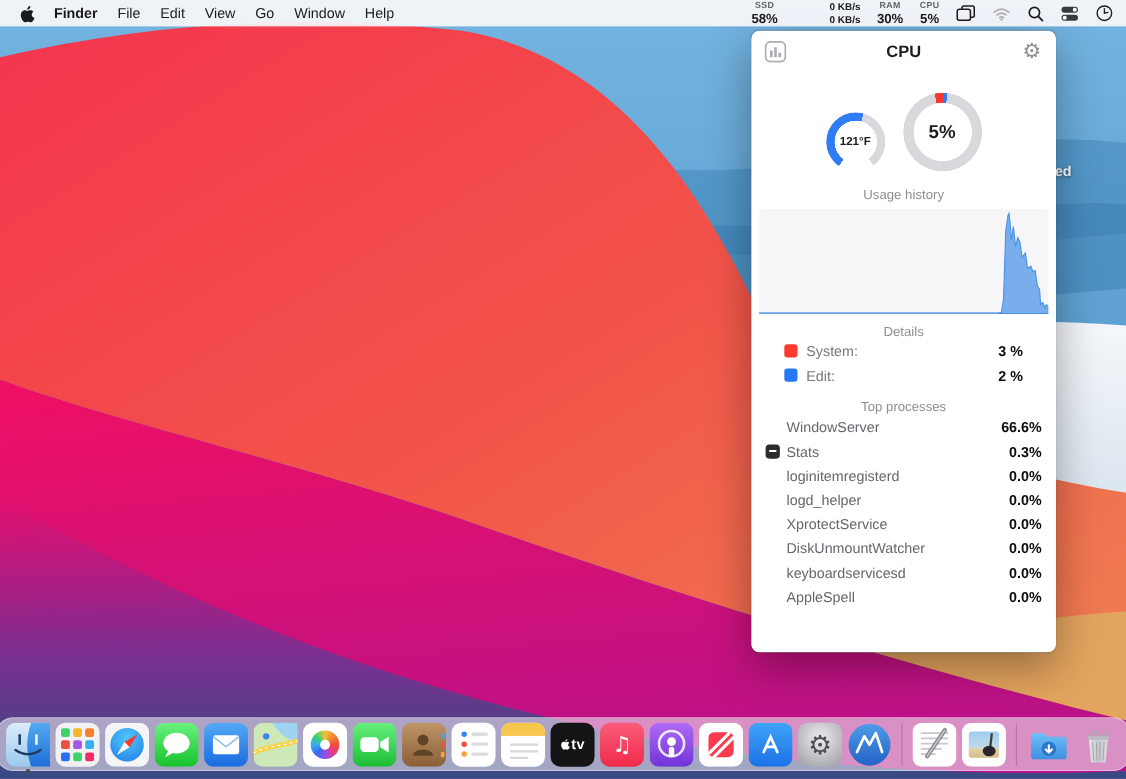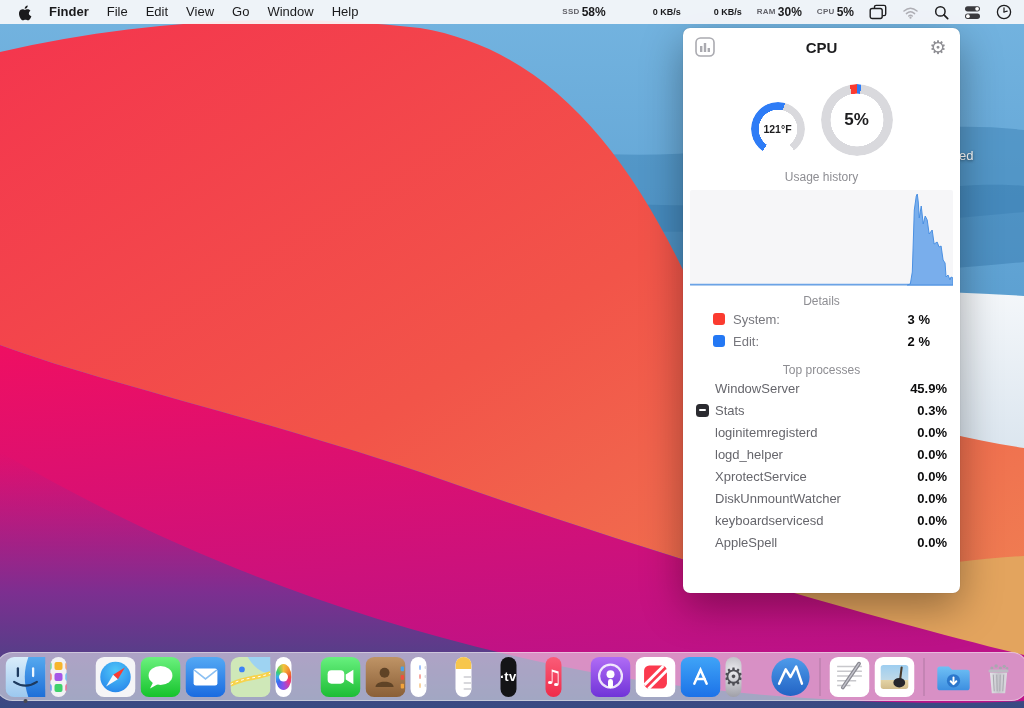--- a/index.html
+++ b/index.html
@@ -11,21 +11,21 @@
   .wallpaper { position:absolute; inset:0; z-index:0; }
 
   
   .menubar { position:absolute; top:0; left:0; right:0; height:24px; z-index:30;
     background:rgba(247,247,250,0.93); display:flex; align-items:center; padding:0 12px;
     font-size:13px; color:#1a1a1c; }
   .apple { width:14px; height:17px; margin:0 8px 0 6px; display:flex; align-items:center; }
   .menu-item { padding:0 9px; line-height:24px; }
   .menu-item.app { font-weight:700; }
   .mb-right { margin-left:auto; display:flex; align-items:center; gap:15px; }
-  .stat-mod { display:flex; flex-direction:row; align-items:center; line-height:1; gap:2px; cursor:default; }
+  .stat-mod { display:flex; flex-direction:column; align-items:center; line-height:1; gap:2px; cursor:default; }
   .stat-label { font-size:8px; color:#63636a; font-weight:600; letter-spacing:.3px; }
   .stat-value { font-size:12px; font-weight:600; color:#1a1a1c; }
   .net-mod { align-items:flex-end; gap:1px; }
   .net-line { font-size:9px; font-weight:700; color:#1a1a1c; line-height:1.2;margin-left:32px; }
   .mb-icon { display:flex; align-items:center; }
 
   
   .panel { position:absolute; left:683px; top:28px; width:277px; height:565px; z-index:10;
     background:#ffffff; border-radius:7px; box-shadow:0 14px 40px rgba(0,0,0,.35), 0 0 1px rgba(0,0,0,.3);
     color:#1d1d1f; font-size:13px; overflow:hidden; }
@@ -65,34 +65,34 @@
   .d-value { margin-left:auto; font-weight:600; color:#0b0b0c; }
 
   .p-row { display:flex; align-items:center; height:22px; padding:0 13px; }
   .p-icon { width:13px; height:13px; border-radius:3.5px; margin-right:6px; flex:none; position:relative; }
   .p-icon.stats-app { background:#2b2b30; }
   .p-icon.stats-app::after { content:""; position:absolute; left:3px; right:3px; top:5.5px; height:2px; background:#fff; border-radius:1px; }
   .p-name { color:#66666c; }
   .p-value { margin-left:auto; font-weight:600; color:#0b0b0c; }
 
   
-  .desktop-label { position:absolute; left:959px; top:148px; z-index:5; color:#fff; font-weight:400;
+  .desktop-label { position:absolute; left:959px; top:148px; z-index:5; color:#fff; font-weight:700;
     font-size:13px; text-shadow:0 1px 3px rgba(0,0,0,.55); }
 
   
   .dock { position:absolute; left:50%; transform:translateX(-50%); bottom:7px; z-index:20;
     height:49px; display:flex; align-items:center; gap:5px; padding:4px 9px;
     background:rgba(236,236,242,.58); border:1px solid rgba(255,255,255,.38); border-radius:17px; }
   .dock-item { width:40px; height:40px; position:relative; cursor:pointer; }
   .dock-item > svg { width:40px; height:40px; }
   .run-dot { position:absolute; left:50%; bottom:-6px; transform:translateX(-50%); width:4px; height:4px;
     border-radius:50%; background:#48484e; }
   .dock-div { width:1px; height:38px; background:rgba(40,40,50,.22); margin:0 4px; }
 
-  .ic { width:16px; height:40px; border-radius:9px; position:relative; overflow:hidden; }
+  .ic { width:40px; height:40px; border-radius:9px; position:relative; overflow:hidden; }
   .ic-launchpad { background:#f1f1f4; display:grid; grid-template-columns:repeat(3,8px); grid-template-rows:repeat(3,8px); gap:3px; align-content:center; justify-content:center; }
   .lp-sq { border-radius:2px; }
   .ic-reminders { background:#fff; display:flex; flex-direction:column; justify-content:center; gap:4px; padding-left:9px; }
   .rem-row { display:flex; align-items:center; gap:4px; }
   .rem-dot { width:5px; height:5px; border-radius:50%; }
   .rem-line { width:15px; height:2.5px; border-radius:1px; background:#dcdce0; }
   .ic-notes { background:#fff; }
   .notes-band { position:absolute; top:0; left:0; right:0; height:12px; background:#f7c64c; }
   .notes-line { position:absolute; left:8px; height:2px; border-radius:1px; background:#d8d8dc; }
   .ic-tv { background:#141416; display:flex; align-items:center; justify-content:center; gap:1px; }
@@ -265,21 +265,21 @@
     <span class="swatch" style="background: rgb(36, 120, 244);"></span>
     <span class="d-label">Edit:</span>
     <span class="d-value">2 %</span>
   </div>
 
   <div class="section-label lbl-top">Top processes</div>
 
   <div class="p-row">
     <span class="p-icon"></span>
     <span class="p-name">WindowServer</span>
-    <span class="p-value">45.9%</span>
+    <span class="p-value">66.6%</span>
   </div>
   <div class="p-row">
     <span class="p-icon stats-app"></span>
     <span class="p-name">Stats</span>
     <span class="p-value">0.3%</span>
   </div>
   <div class="p-row">
     <span class="p-icon"></span>
     <span class="p-name">loginitemregisterd</span>
     <span class="p-value">0.0%</span>

